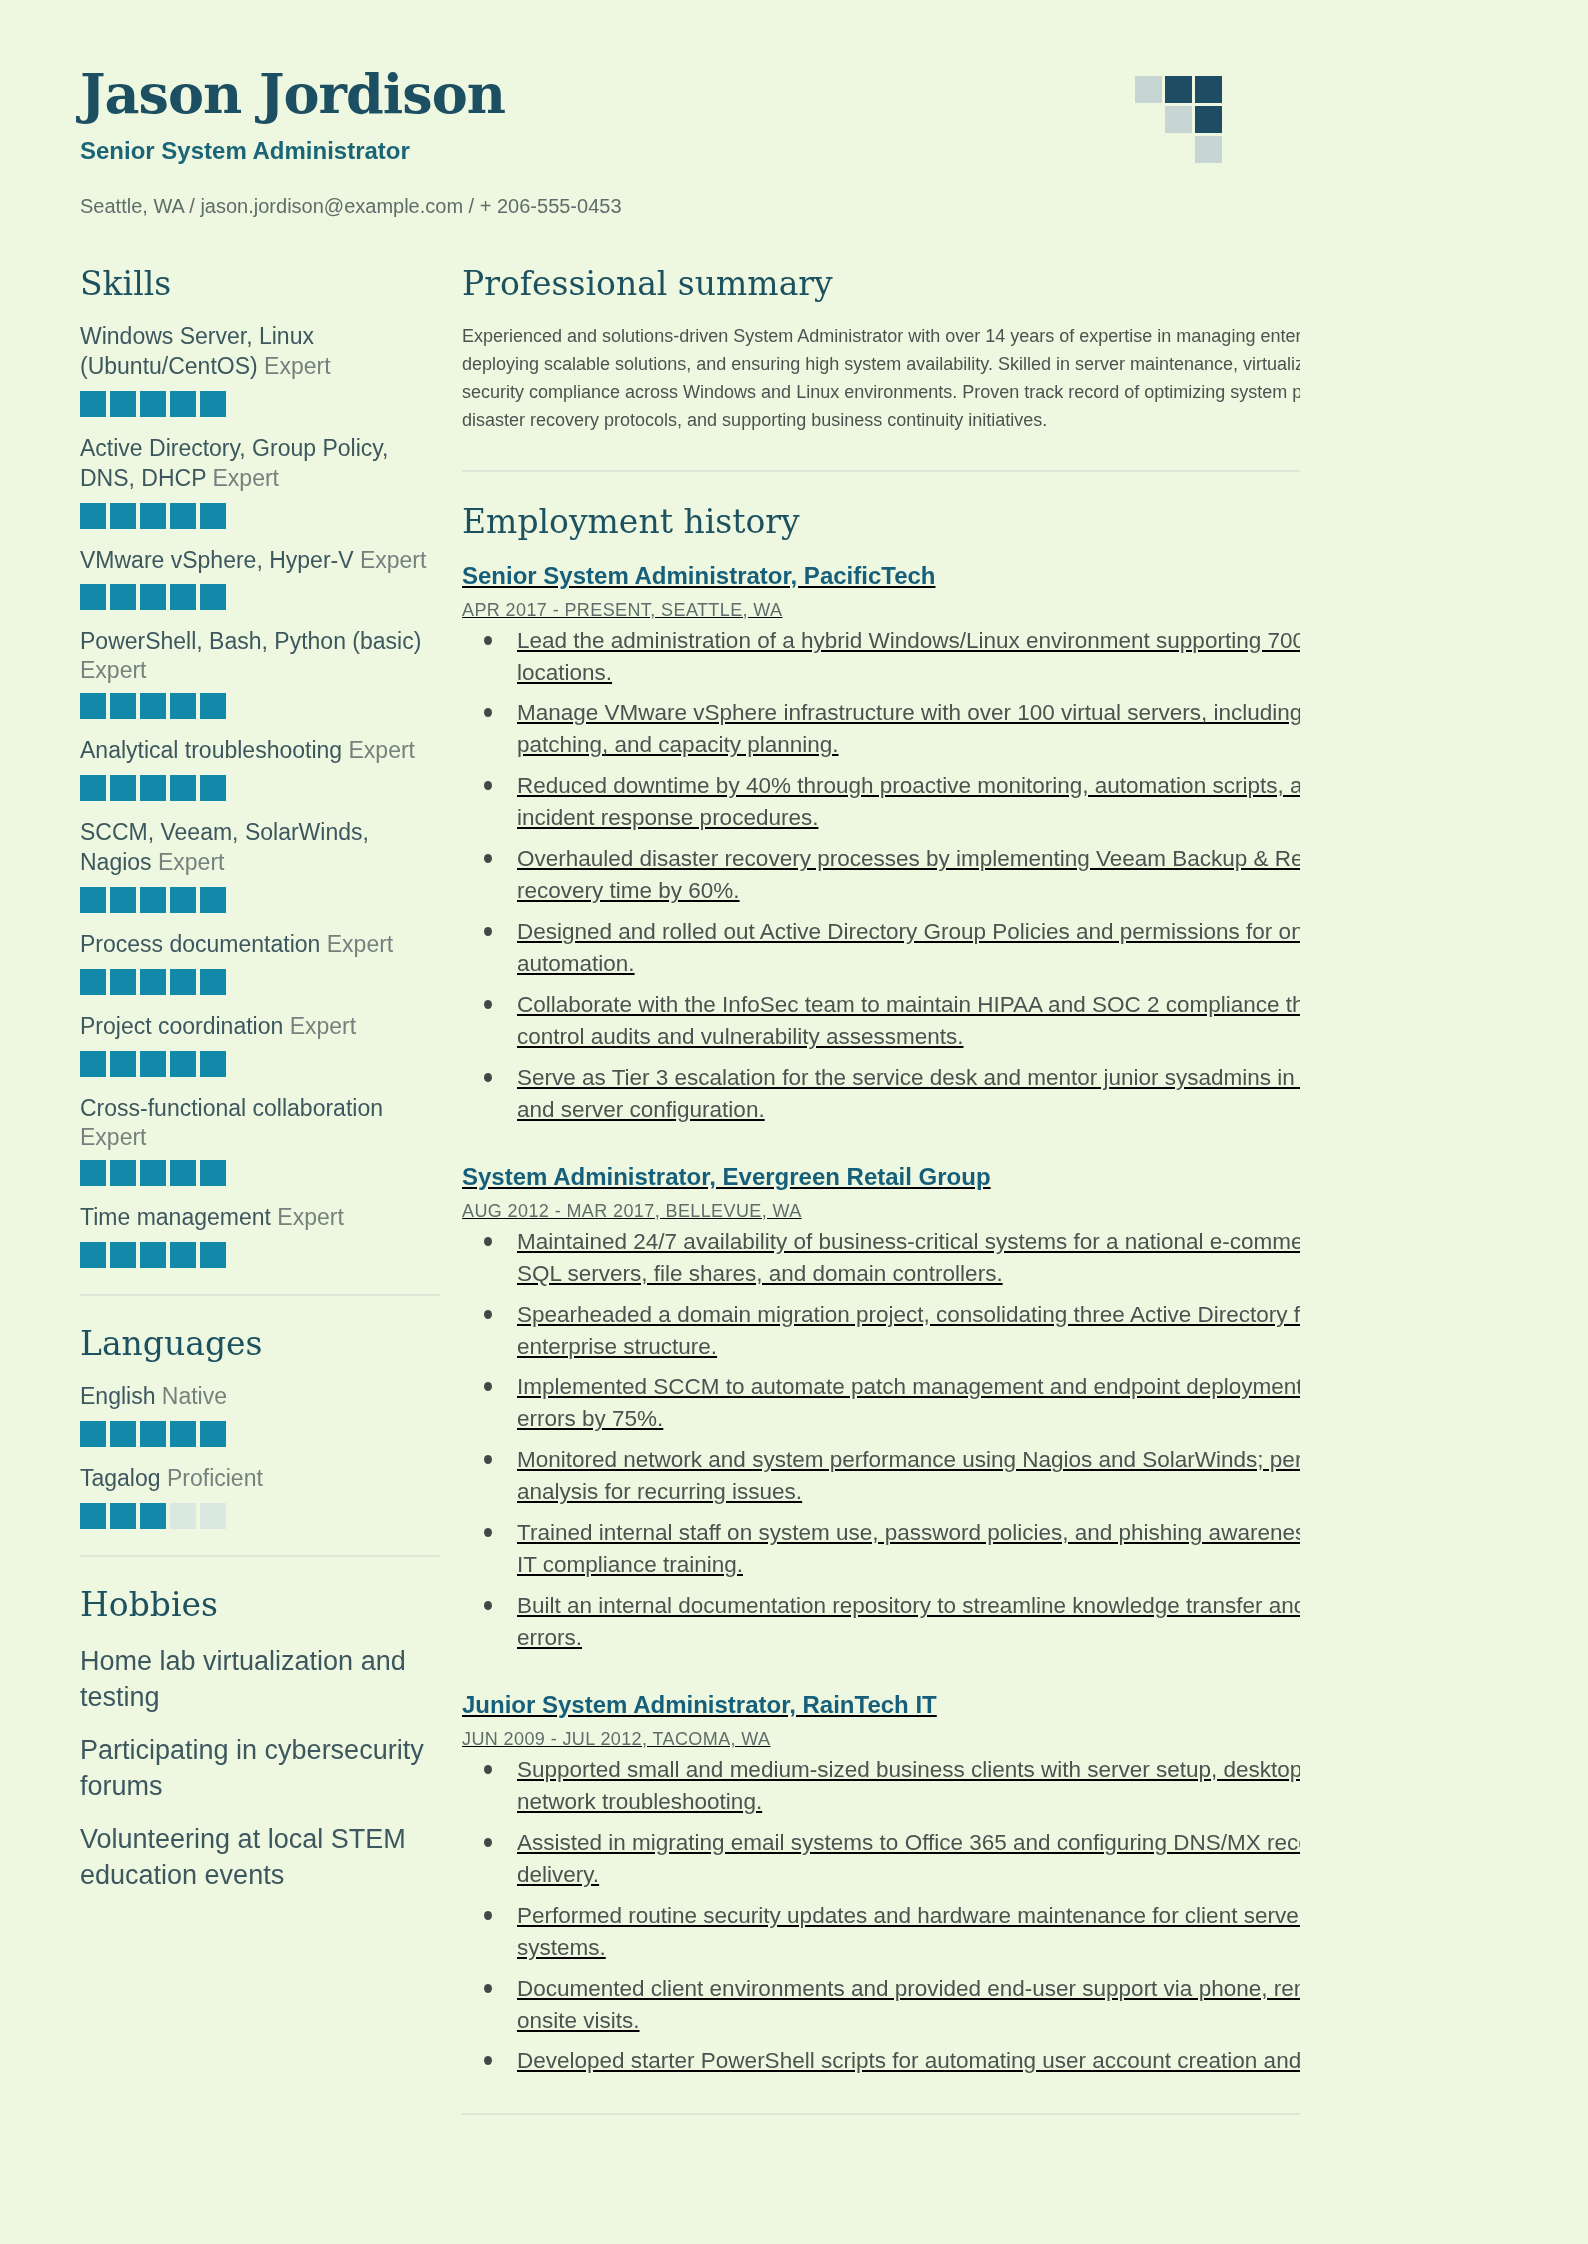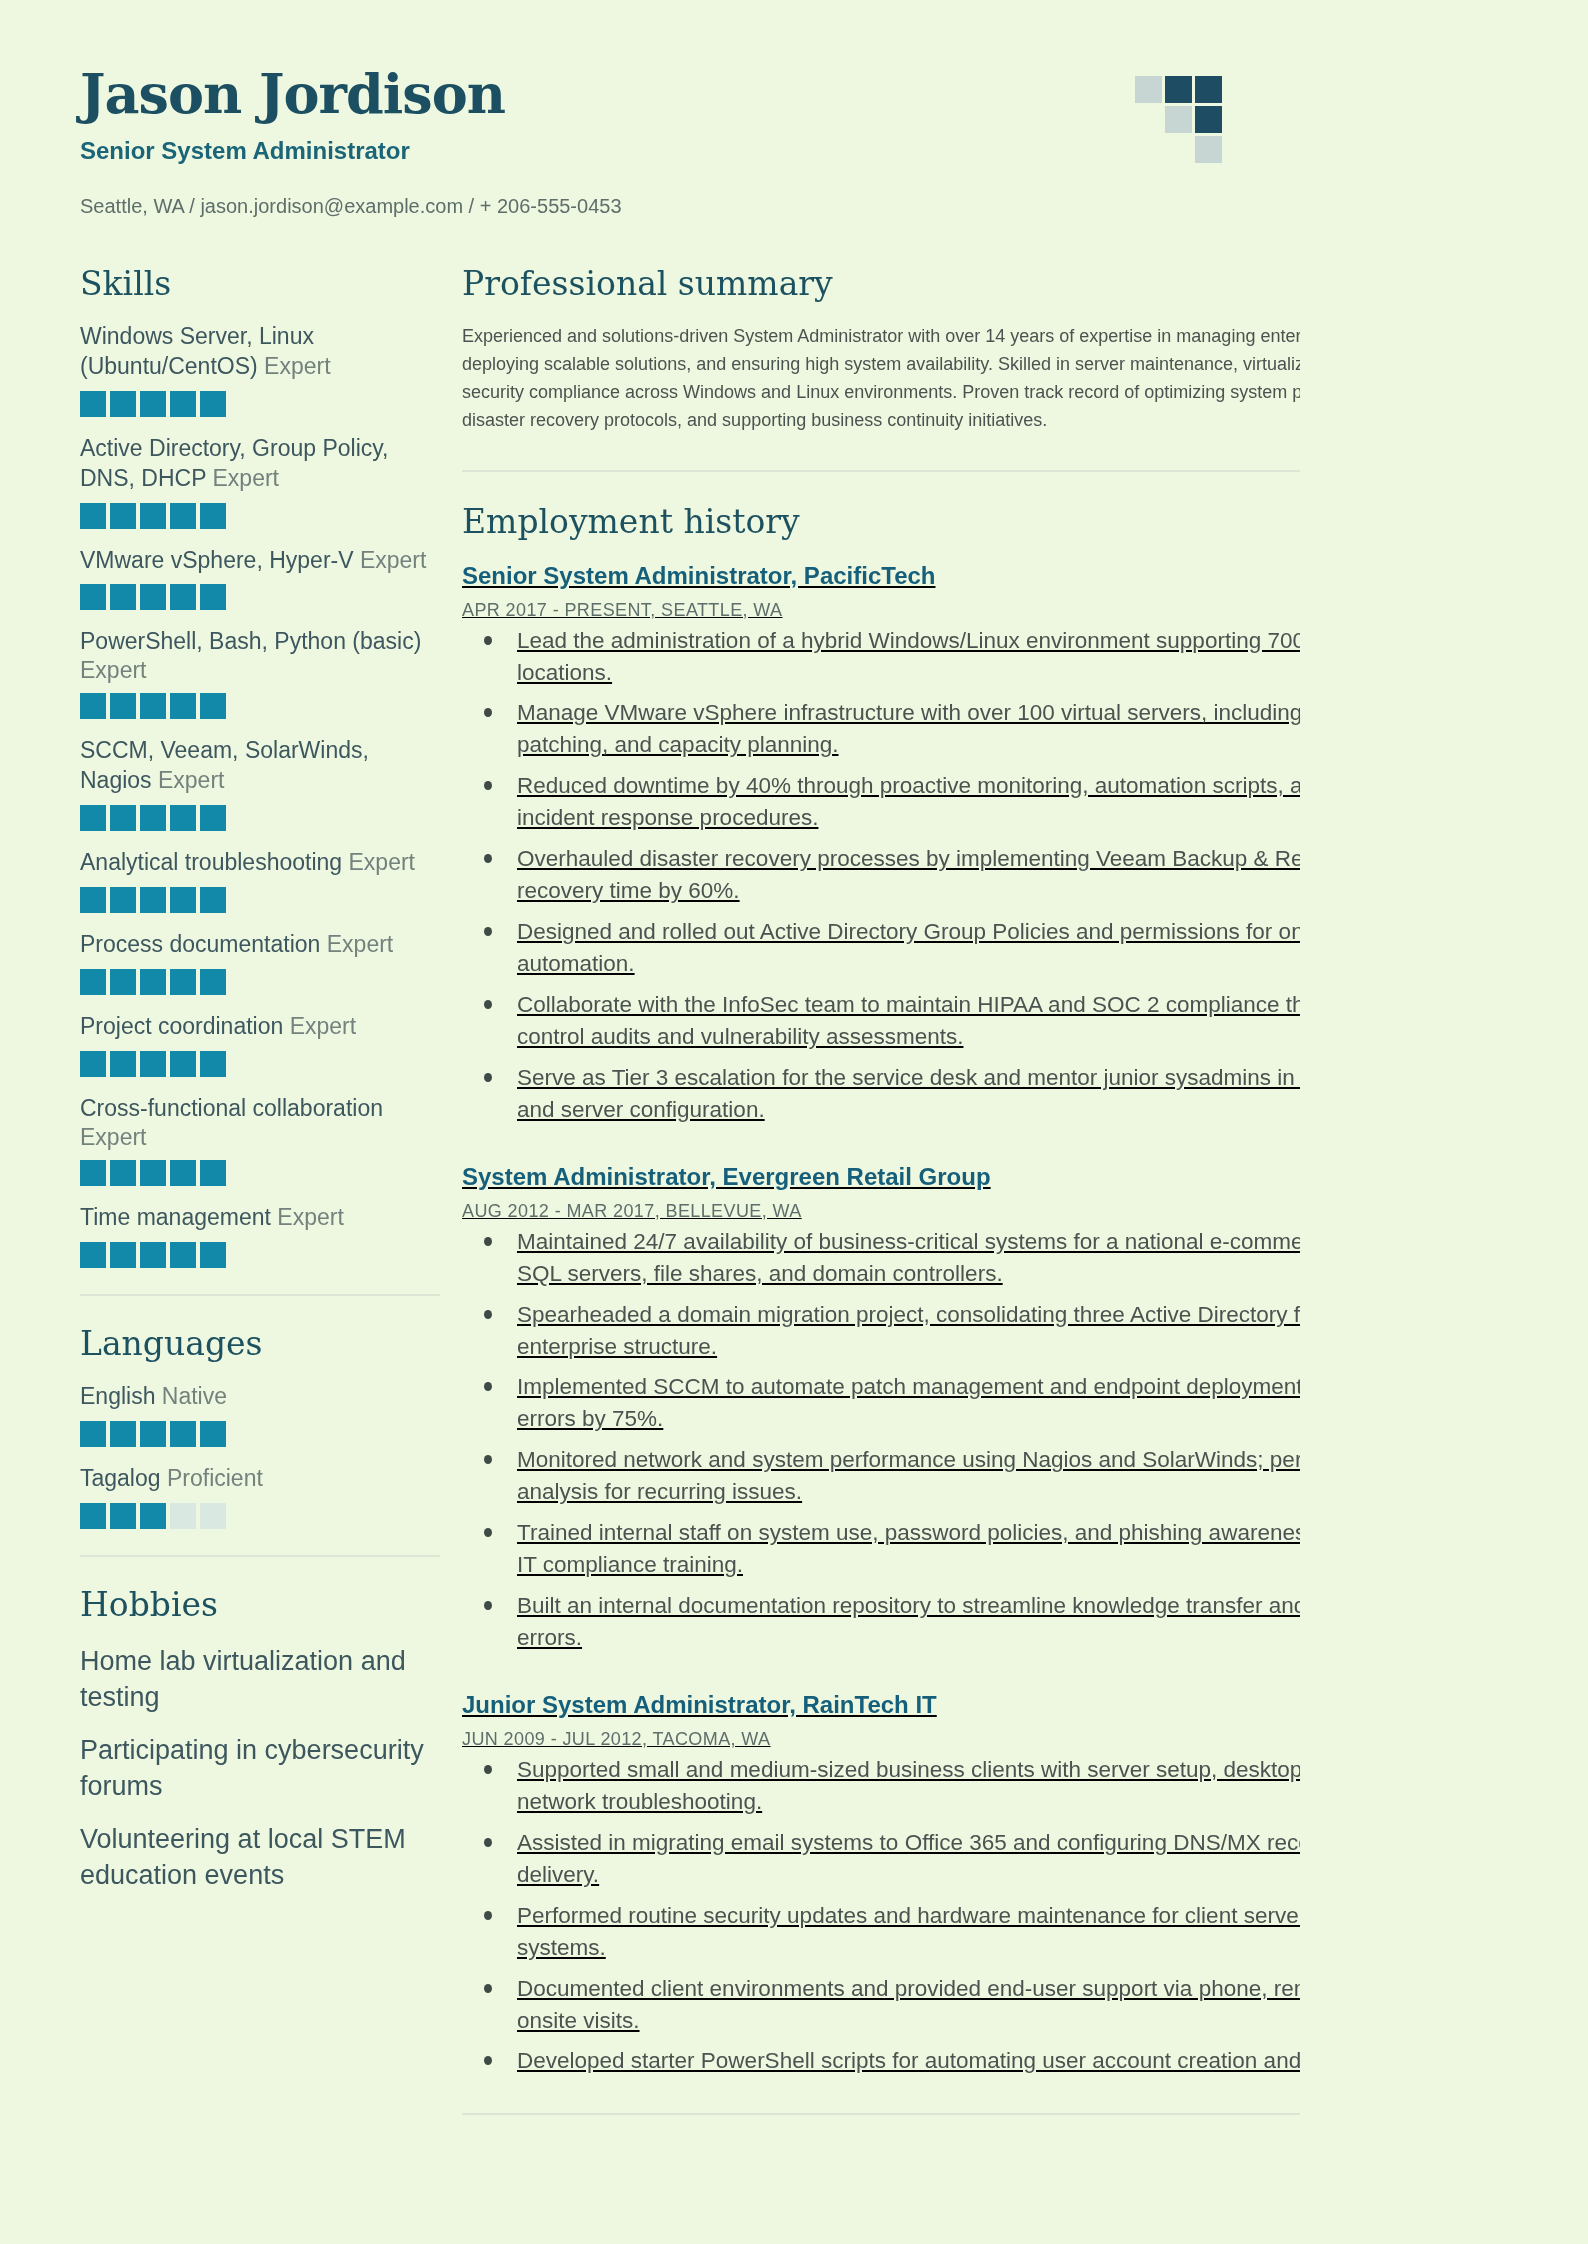--- a/index.html
+++ b/index.html
@@ -126,28 +126,28 @@
                 <span class="sq filled"></span>
                 <span class="sq filled"></span>
               </div></div>
             <div class="skill-item"><span class="skill-name">PowerShell, Bash, Python (basic) </span><span class="skill-level">Expert</span><div class="bar">
                 <span class="sq filled"></span>
                 <span class="sq filled"></span>
                 <span class="sq filled"></span>
                 <span class="sq filled"></span>
                 <span class="sq filled"></span>
               </div></div>
+            <div class="skill-item"><span class="skill-name">Analytical troubleshooting </span><span class="skill-level">Expert</span><div class="bar">
+                <span class="sq filled"></span>
+                <span class="sq filled"></span>
+                <span class="sq filled"></span>
+                <span class="sq filled"></span>
+                <span class="sq filled"></span>
+              </div></div>
             <div class="skill-item"><span class="skill-name">SCCM, Veeam, SolarWinds, Nagios </span><span class="skill-level">Expert</span><div class="bar">
-                <span class="sq filled"></span>
-                <span class="sq filled"></span>
-                <span class="sq filled"></span>
-                <span class="sq filled"></span>
-                <span class="sq filled"></span>
-              </div></div>
-            <div class="skill-item"><span class="skill-name">Analytical troubleshooting </span><span class="skill-level">Expert</span><div class="bar">
                 <span class="sq filled"></span>
                 <span class="sq filled"></span>
                 <span class="sq filled"></span>
                 <span class="sq filled"></span>
                 <span class="sq filled"></span>
               </div></div>
             <div class="skill-item"><span class="skill-name">Process documentation </span><span class="skill-level">Expert</span><div class="bar">
                 <span class="sq filled"></span>
                 <span class="sq filled"></span>
                 <span class="sq filled"></span>

